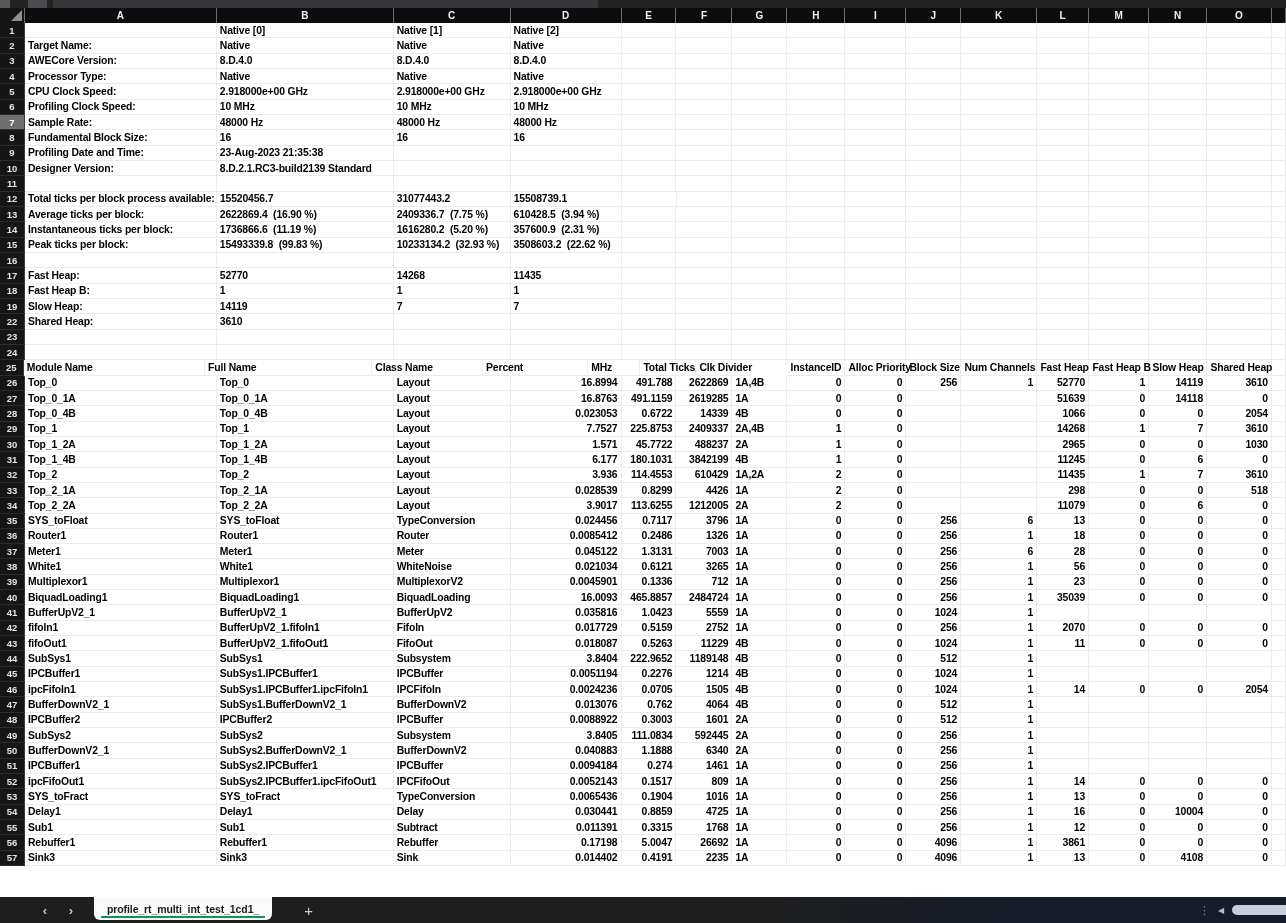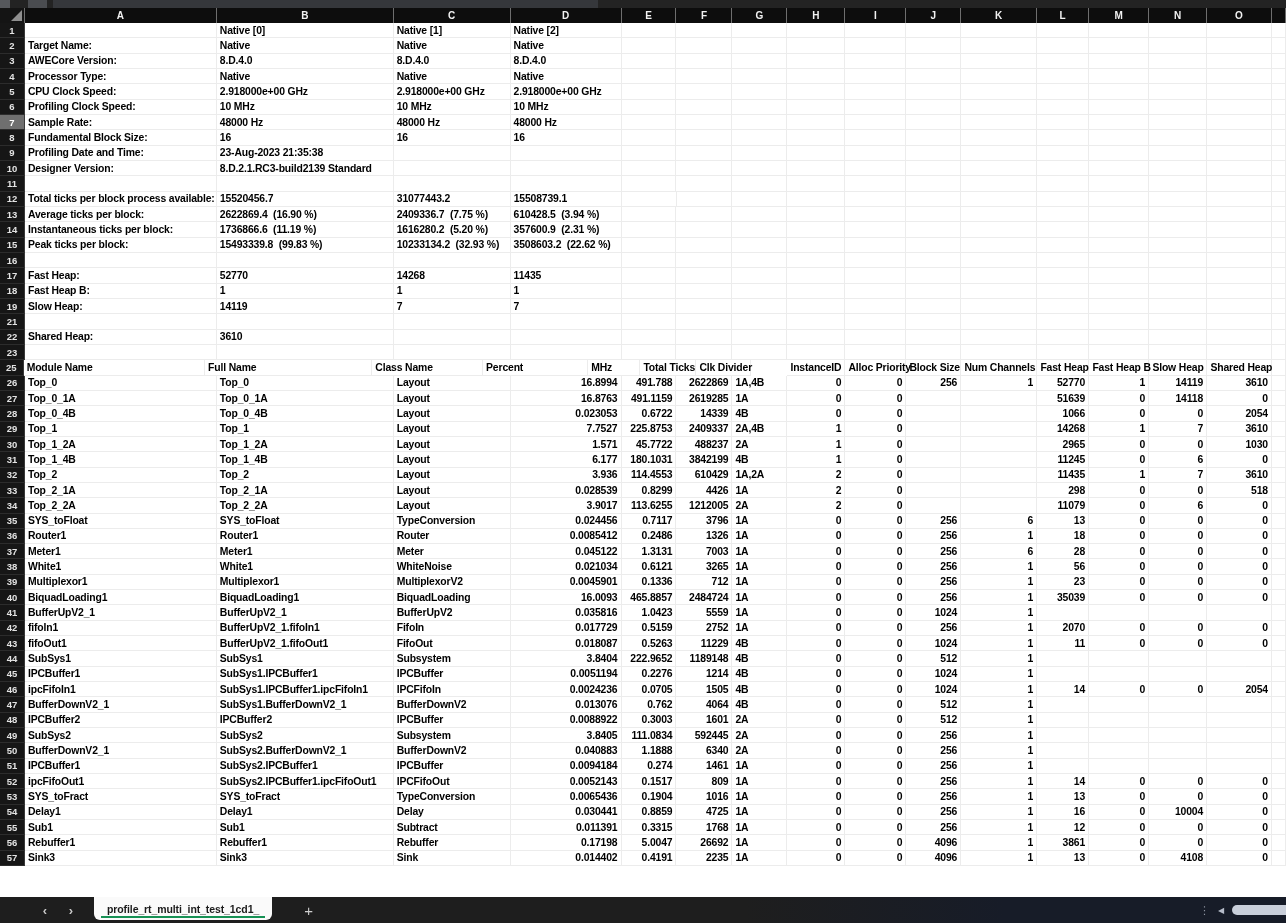--- a/index.html
+++ b/index.html
@@ -437,59 +437,59 @@
         <div class="cell" style="width: 61px;"></div>
         <div class="cell" style="width: 55px;"></div>
         <div class="cell" style="width: 76px;"></div>
         <div class="cell" style="width: 52px;"></div>
         <div class="cell" style="width: 60px;"></div>
         <div class="cell" style="width: 58px;"></div>
         <div class="cell" style="width: 65px;"></div>
         <div class="cell" style="width: 14px;"></div>
       </div>
       <div class="row">
-        <div class="rh">21</div>
-        <div class="cell" style="width: 192px;"></div>
-        <div class="cell" style="width: 177px;"></div>
-        <div class="cell" style="width: 117px;"></div>
-        <div class="cell" style="width: 111px;"></div>
-        <div class="cell" style="width: 55px;"></div>
-        <div class="cell" style="width: 56px;"></div>
-        <div class="cell" style="width: 55px;"></div>
-        <div class="cell" style="width: 58px;"></div>
-        <div class="cell" style="width: 61px;"></div>
-        <div class="cell" style="width: 55px;"></div>
-        <div class="cell" style="width: 76px;"></div>
-        <div class="cell" style="width: 52px;"></div>
-        <div class="cell" style="width: 60px;"></div>
-        <div class="cell" style="width: 58px;"></div>
-        <div class="cell" style="width: 65px;"></div>
-        <div class="cell" style="width: 14px;"></div>
-      </div>
-      <div class="row">
         <div class="rh">22</div>
         <div class="cell" style="width: 192px;">Shared Heap:</div>
         <div class="cell" style="width: 177px;">3610</div>
         <div class="cell" style="width: 117px;"></div>
         <div class="cell" style="width: 111px;"></div>
         <div class="cell" style="width: 55px;"></div>
         <div class="cell" style="width: 56px;"></div>
         <div class="cell" style="width: 55px;"></div>
         <div class="cell" style="width: 58px;"></div>
         <div class="cell" style="width: 61px;"></div>
         <div class="cell" style="width: 55px;"></div>
         <div class="cell" style="width: 76px;"></div>
         <div class="cell" style="width: 52px;"></div>
         <div class="cell" style="width: 60px;"></div>
         <div class="cell" style="width: 58px;"></div>
         <div class="cell" style="width: 65px;"></div>
         <div class="cell" style="width: 14px;"></div>
       </div>
       <div class="row">
         <div class="rh">23</div>
+        <div class="cell" style="width: 192px;"></div>
+        <div class="cell" style="width: 177px;"></div>
+        <div class="cell" style="width: 117px;"></div>
+        <div class="cell" style="width: 111px;"></div>
+        <div class="cell" style="width: 55px;"></div>
+        <div class="cell" style="width: 56px;"></div>
+        <div class="cell" style="width: 55px;"></div>
+        <div class="cell" style="width: 58px;"></div>
+        <div class="cell" style="width: 61px;"></div>
+        <div class="cell" style="width: 55px;"></div>
+        <div class="cell" style="width: 76px;"></div>
+        <div class="cell" style="width: 52px;"></div>
+        <div class="cell" style="width: 60px;"></div>
+        <div class="cell" style="width: 58px;"></div>
+        <div class="cell" style="width: 65px;"></div>
+        <div class="cell" style="width: 14px;"></div>
+      </div>
+      <div class="row">
+        <div class="rh">24</div>
         <div class="cell" style="width: 192px;"></div>
         <div class="cell" style="width: 177px;"></div>
         <div class="cell" style="width: 117px;"></div>
         <div class="cell" style="width: 111px;"></div>
         <div class="cell" style="width: 55px;"></div>
         <div class="cell" style="width: 56px;"></div>
         <div class="cell" style="width: 55px;"></div>
         <div class="cell" style="width: 58px;"></div>
         <div class="cell" style="width: 61px;"></div>
         <div class="cell" style="width: 55px;"></div>

